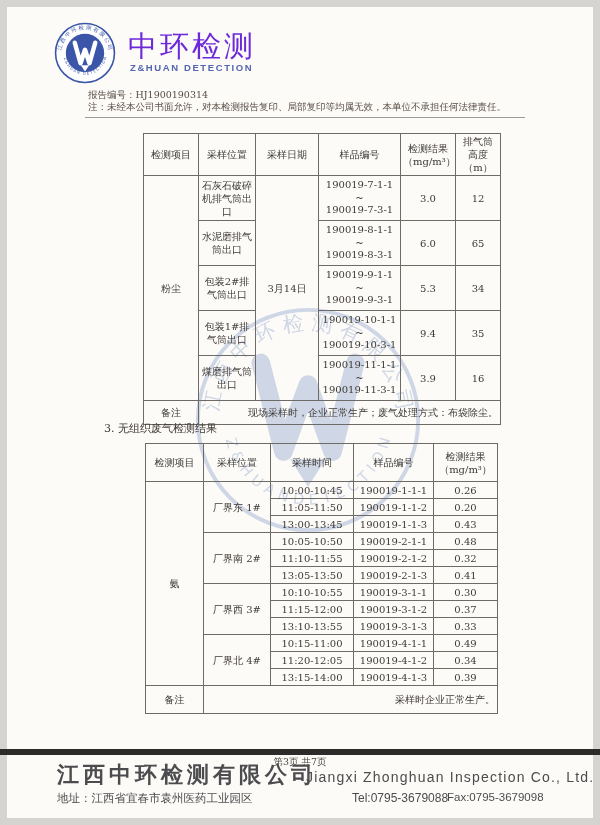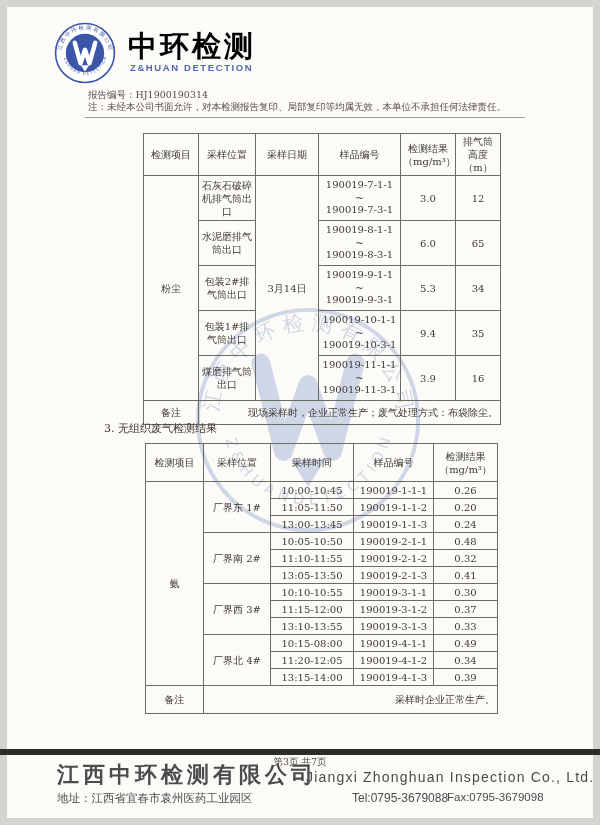--- a/index.html
+++ b/index.html
@@ -12,21 +12,21 @@
   }
   .scan-frame {
     position:absolute; inset:0; z-index:40; pointer-events:none;
     border:7px solid #d6d4d0;
   }
   
   .logo { position:absolute; left:52px; top:21px; width:66px; height:64px; }
   .brand-title {
     position:absolute; left:128px; top:27px;
     font-family:"Liberation Sans","DejaVu Sans",sans-serif;
-    font-weight:bold; font-size:29px; letter-spacing:3px; color:#000000;
+    font-weight:normal; font-size:29px; letter-spacing:3px; color:#6d28d9;
   }
   .brand-sub {
     position:absolute; left:130px; top:62px;
     font-family:"Liberation Sans","DejaVu Sans",sans-serif;
     font-size:9.5px; letter-spacing:1.6px; color:#5265ae; font-weight:bold;
   }
   .report-line { position:absolute; left:88px; top:89px; font-size:9.5px; color:#584c42; }
   .note-line   { position:absolute; left:88px; top:101px; font-size:9.5px; color:#584c42; white-space:nowrap;text-align:center; }
   .head-rule   { position:absolute; left:85px; top:117px; width:440px; height:1px; background:#9a9a98; }
 
@@ -235,21 +235,21 @@
     <td class="row">0.26</td>
   </tr>
   <tr>
     <td class="row">11:05-11:50</td>
     <td class="row">190019-1-1-2</td>
     <td class="row">0.20</td>
   </tr>
   <tr>
     <td class="row">13:00-13:45</td>
     <td class="row">190019-1-1-3</td>
-    <td class="row">0.24</td>
+    <td class="row">0.43</td>
   </tr>
   <tr>
     <td class="row" rowspan="3">厂界南 2#</td>
     <td class="row">10:05-10:50</td>
     <td class="row">190019-2-1-1</td>
     <td class="row">0.48</td>
   </tr>
   <tr>
     <td class="row">11:10-11:55</td>
     <td class="row">190019-2-1-2</td>
@@ -271,21 +271,21 @@
     <td class="row">190019-3-1-2</td>
     <td class="row">0.37</td>
   </tr>
   <tr>
     <td class="row">13:10-13:55</td>
     <td class="row">190019-3-1-3</td>
     <td class="row">0.33</td>
   </tr>
   <tr>
     <td class="row" rowspan="3">厂界北 4#</td>
-    <td class="row">10:15-08:00</td>
+    <td class="row">10:15-11:00</td>
     <td class="row">190019-4-1-1</td>
     <td class="row">0.49</td>
   </tr>
   <tr>
     <td class="row">11:20-12:05</td>
     <td class="row">190019-4-1-2</td>
     <td class="row">0.34</td>
   </tr>
   <tr>
     <td class="row">13:15-14:00</td>

